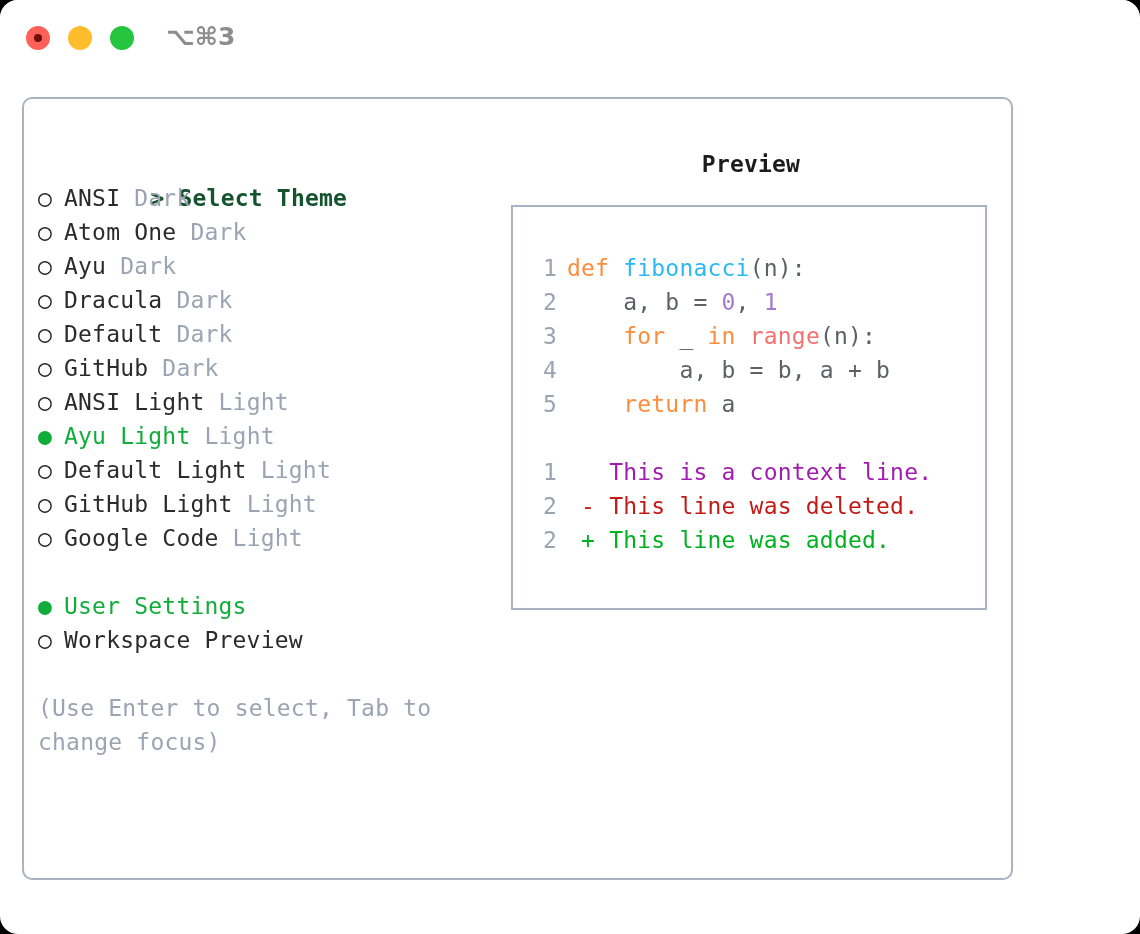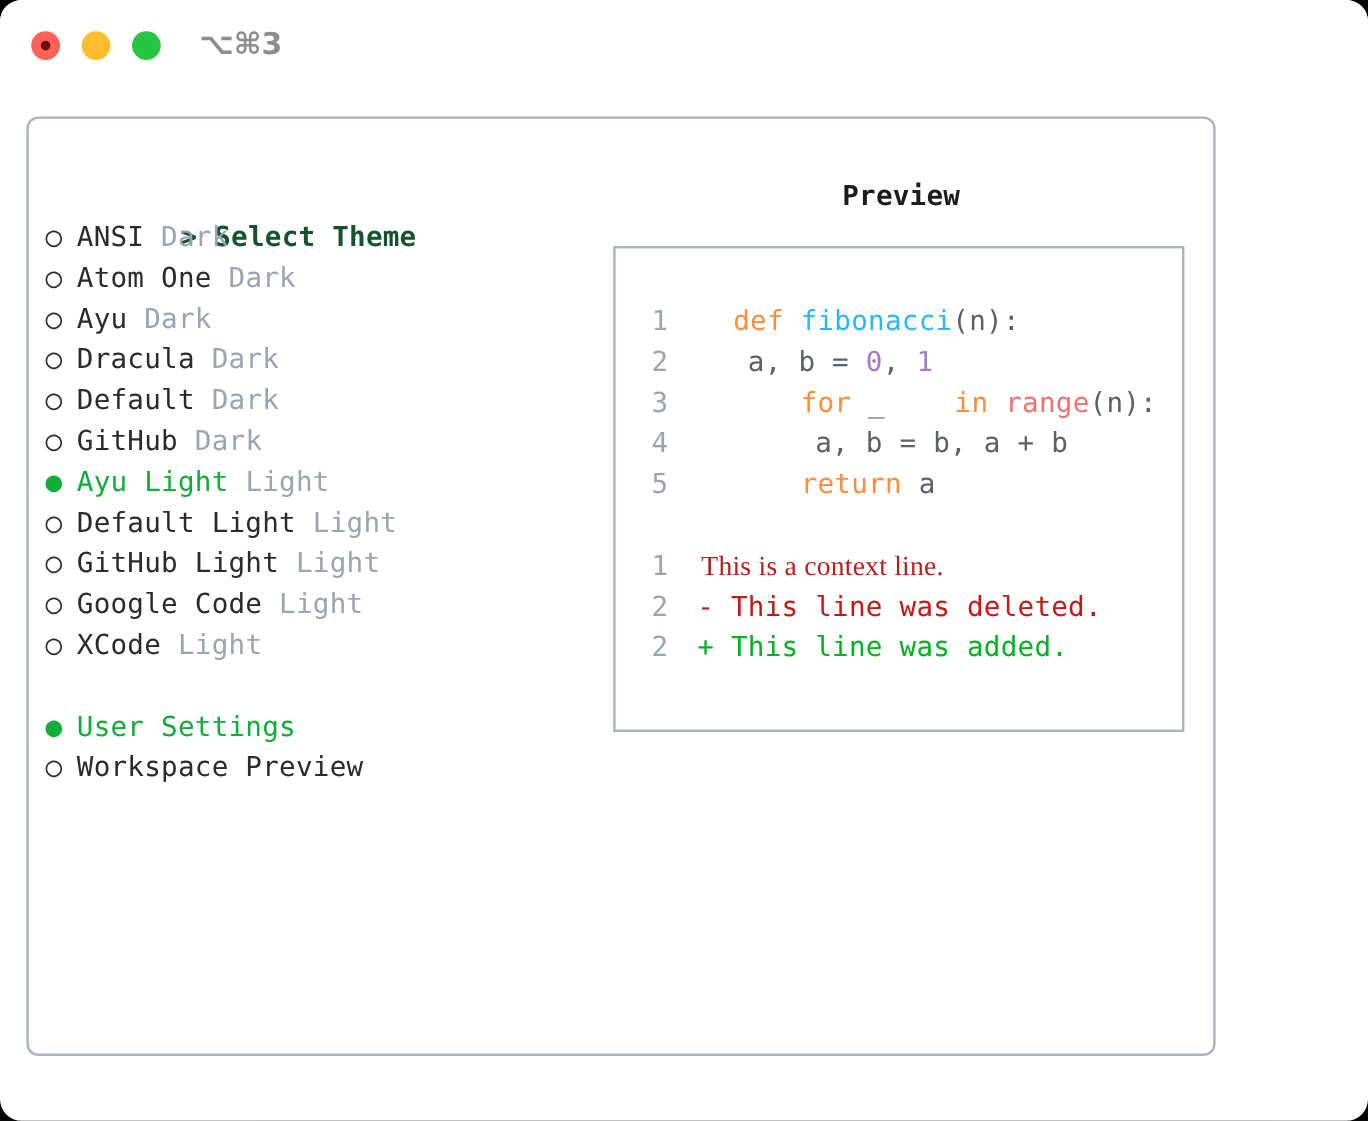--- a/index.html
+++ b/index.html
@@ -163,26 +163,26 @@
     letter-spacing: 0.2px;
   }
   .code-line { height: 34px; }
   .lno {
     display: inline-block;
     width: 32px;
     text-align: right;
     color: #9aa4b2;
     margin-right: 10px;
   }
-  .kw   { color: #fa8d3e; margin-left: 44px; }
+  .kw   { color: #fa8d3e; }
   .fn   { color: #29b8f5; }
   .num  { color: #a37acc; }
   .bi   { color: #f07171; }
   .pl   { color: #5c6166; }
-  .ctx  { color: #b91c1c; font-family: Liberation Serif, serif; }
+  .ctx  { color: #a21caf; }
   .del  { color: #c41a16; }
   .add  { color: #00b120; }
 </style>
 </head>
 <body>
 
 <div id="window">
 
   <div id="titlebar">
     <div class="lights">
@@ -201,37 +201,38 @@
         <span class="caret">&gt; </span><span>Select Theme</span>
       </div>
 
       <div id="theme-list">
           <div class="opt-row"><span class="bullet">○ </span><span class="opt-label">ANSI</span> <span class="opt-variant">Dark</span></div>
           <div class="opt-row"><span class="bullet">○ </span><span class="opt-label">Atom One</span> <span class="opt-variant">Dark</span></div>
           <div class="opt-row"><span class="bullet">○ </span><span class="opt-label">Ayu</span> <span class="opt-variant">Dark</span></div>
           <div class="opt-row"><span class="bullet">○ </span><span class="opt-label">Dracula</span> <span class="opt-variant">Dark</span></div>
           <div class="opt-row"><span class="bullet">○ </span><span class="opt-label">Default</span> <span class="opt-variant">Dark</span></div>
           <div class="opt-row"><span class="bullet">○ </span><span class="opt-label">GitHub</span> <span class="opt-variant">Dark</span></div>
+          <div class="opt-row"><span class="bullet">○ </span><span class="opt-label">ANSI Light</span> <span class="opt-variant">Light</span></div>
           <div class="opt-row selected"><span class="bullet">● </span><span class="opt-label">Ayu Light</span> <span class="opt-variant">Light</span></div>
           <div class="opt-row"><span class="bullet">○ </span><span class="opt-label">Default Light</span> <span class="opt-variant">Light</span></div>
           <div class="opt-row"><span class="bullet">○ </span><span class="opt-label">GitHub Light</span> <span class="opt-variant">Light</span></div>
           <div class="opt-row"><span class="bullet">○ </span><span class="opt-label">Google Code</span> <span class="opt-variant">Light</span></div>
-          <div class="opt-row"><span class="bullet">○ </span><span class="opt-label">XCode</span> <span class="opt-variant">Light</span></div>
         </div>
 
       <div class="spacer-row"></div>
 
 
       <div id="apply-list">
           <div class="opt-row selected"><span class="bullet">● </span><span class="opt-label">User Settings</span></div>
           <div class="opt-row"><span class="bullet">○ </span><span class="opt-label">Workspace Preview</span></div>
         </div>
 
       <div class="spacer-row"></div>
 
+      <div class="hint">(Use Enter to select, Tab to change focus)</div>
     </div>
 
     <div id="right-col">
       <div id="preview-title">Preview</div>
 
       <div id="preview-box">
         <div id="code-area"><div class="code-line"><span class="lno">1</span><span class="kw">def </span><span class="fn">fibonacci</span><span class="pl">(n):</span></div><div class="code-line"><span class="lno">2</span><span class="pl">    a, b = </span><span class="num">0</span><span class="pl">, </span><span class="num">1</span></div><div class="code-line"><span class="lno">3</span><span class="pl">    </span><span class="kw">for</span><span class="pl"> _ </span><span class="kw">in</span><span class="pl"> </span><span class="bi">range</span><span class="pl">(n):</span></div><div class="code-line"><span class="lno">4</span><span class="pl">        a, b = b, a + b</span></div><div class="code-line"><span class="lno">5</span><span class="pl">    </span><span class="kw">return</span><span class="pl"> a</span></div><div class="code-line"><span class="lno"></span></div><div class="code-line"><span class="lno">1</span><span class="ctx">   This is a context line.</span></div><div class="code-line"><span class="lno">2</span><span class="del"> - This line was deleted.</span></div><div class="code-line"><span class="lno">2</span><span class="add"> + This line was added.</span></div></div>
       </div>
     </div>
 

